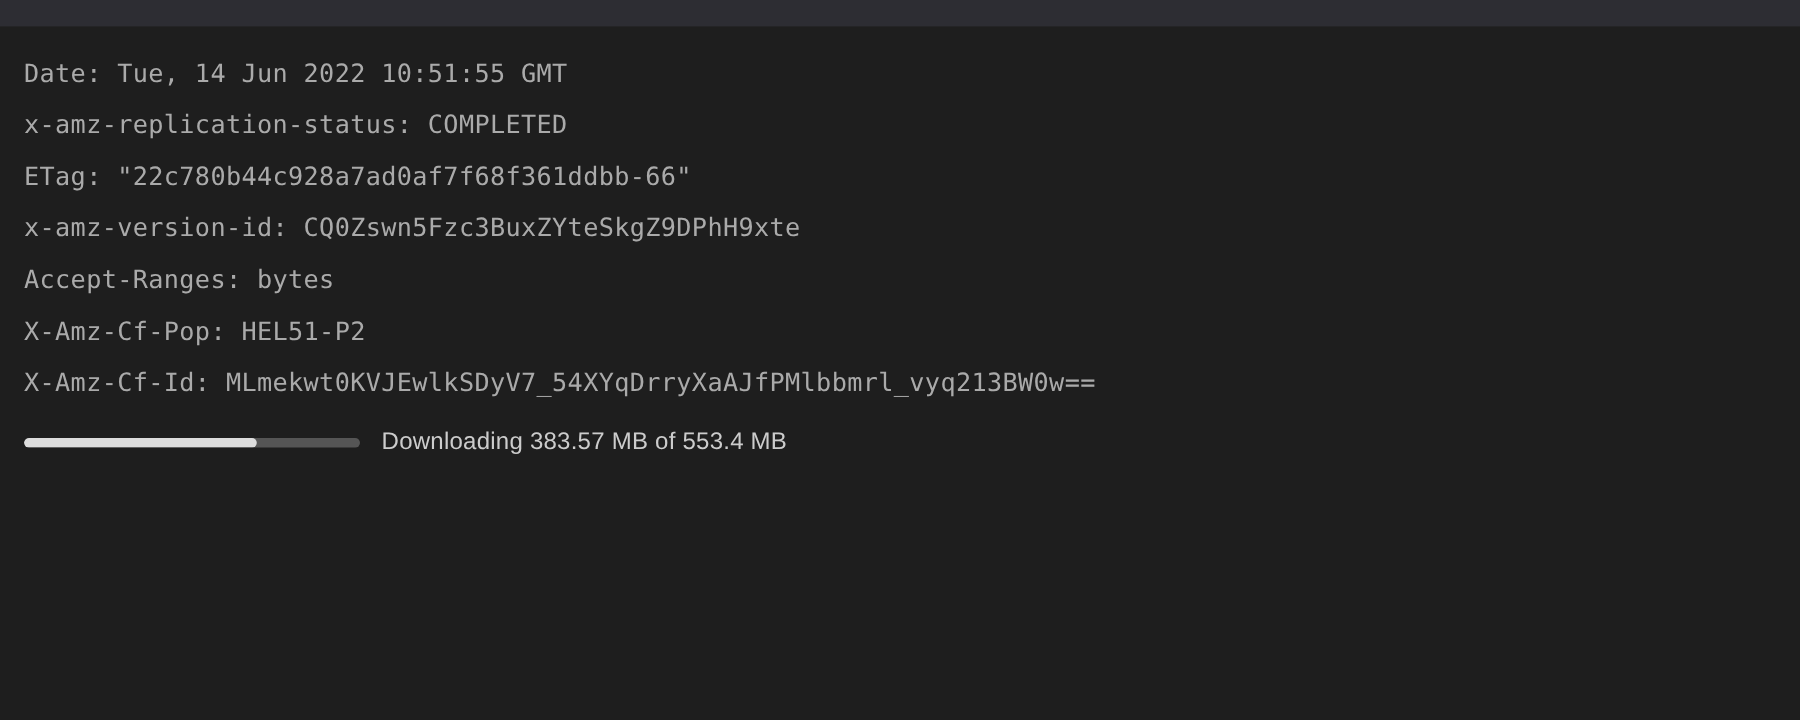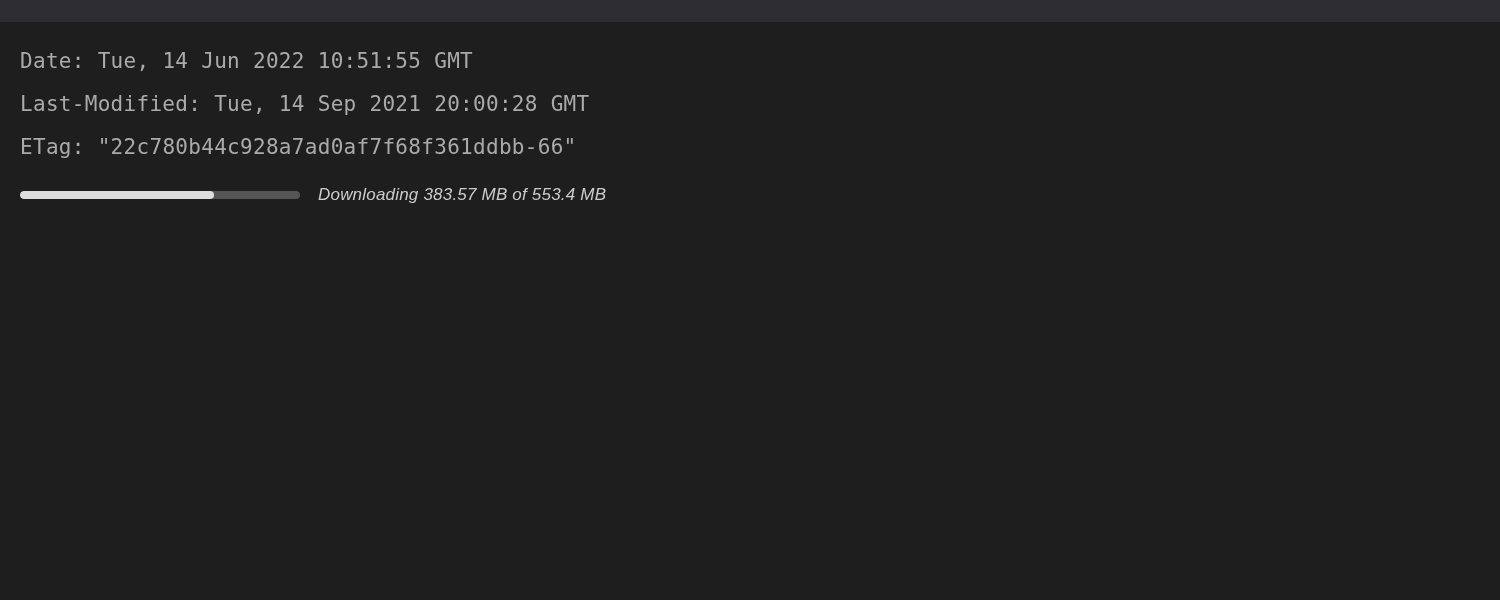--- a/index.html
+++ b/index.html
@@ -43,35 +43,38 @@
       border-radius: 4px;
       overflow: hidden;
     }
     .progress-bar-fill {
       height: 100%;
       background-color: #dddddd;
       border-radius: 4px;
     }
     .progress-text {
       font-family: -apple-system, 'Helvetica Neue', Arial, sans-serif;
-      font-size: 17px;
+      font-size: 20px;
       color: #cccccc;
       letter-spacing: 0.2px;
-      font-style: italic;
     }
   </style>
 </head>
 <body>
 
 <div class="top-bar"></div>
 
 <div class="terminal-output">
   <div class="header-line"><span>Date</span>: <span>Tue, 14 Jun 2022 10:51:55 GMT</span></div>
-  <div class="header-line"><span>Last-Modified</span>: <span>Tue, 14 Sep 2021 20:00:28 GMT</span></div>
+  <div class="header-line"><span>x-amz-replication-status</span>: <span>COMPLETED</span></div>
   <div class="header-line"><span>ETag</span>: <span>"22c780b44c928a7ad0af7f68f361ddbb-66"</span></div>
+  <div class="header-line"><span>x-amz-version-id</span>: <span>CQ0Zswn5Fzc3BuxZYteSkgZ9DPhH9xte</span></div>
+  <div class="header-line"><span>Accept-Ranges</span>: <span>bytes</span></div>
+  <div class="header-line"><span>X-Amz-Cf-Pop</span>: <span>HEL51-P2</span></div>
+  <div class="header-line"><span>X-Amz-Cf-Id</span>: <span>MLmekwt0KVJEwlkSDyV7_54XYqDrryXaAJfPMlbbmrl_vyq213BW0w==</span></div>
 </div>
 
 <div class="progress-row">
   <div class="progress-bar-container">
     <div class="progress-bar-fill" style="width:69.3%"></div>
   </div>
   <div class="progress-text">Downloading 383.57 MB of 553.4 MB</div>
 </div>
 
 </body></html>

